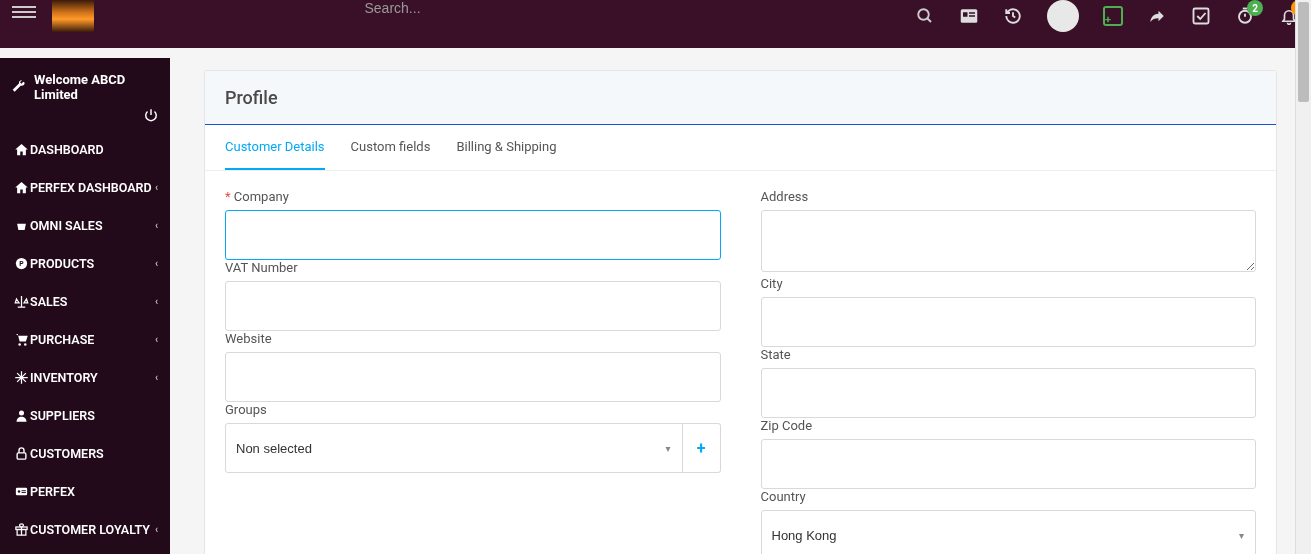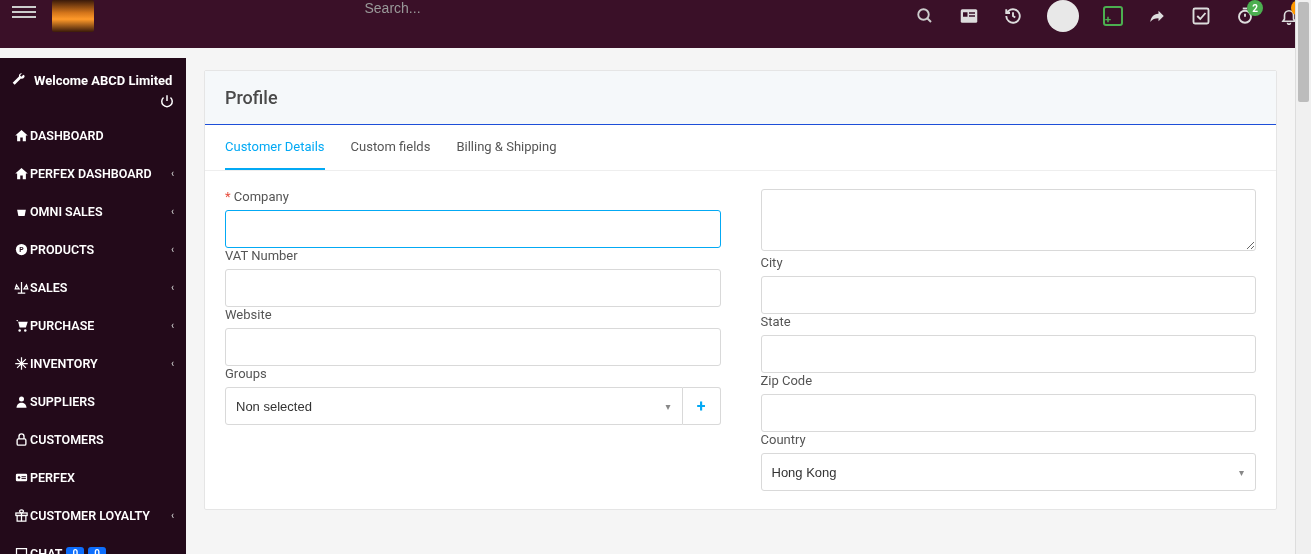--- a/index.html
+++ b/index.html
@@ -15,41 +15,41 @@
   .search-input::placeholder { color: #999; }
   .top-icons { display:flex; align-items:center; gap: 24px; margin-left: 20px; }
   .top-icon { width: 20px; height: 20px; display:flex; align-items:center; justify-content:center; color:#ddd; cursor:pointer; position:relative; }
   .avatar { width: 32px; height: 32px; border-radius: 50%; background: #e8e8e8; }
   .badge { position:absolute; top:-6px; right:-8px; min-width:16px; height:16px; border-radius:8px; font-size:10px; font-weight:bold; color:#fff; display:flex; align-items:center; justify-content:center; padding:0 4px; }
   .badge.green { background:#4caf50; }
   .badge.orange { background:#ff9800; }
   .msg-icon { border:2px solid #4caf50; color:#4caf50; border-radius:3px; width:22px; height:20px; position:relative; }
   .msg-icon::after { content:"+"; font-size:11px; font-weight:bold; }
   
-  .sidebar { position: absolute; top: 58px; left: 0; bottom: 0; width: 186px; background: #230a1a; color: #fff; overflow-y: auto; font-size: 13px; }
+  .sidebar { position: absolute; top: 58px; left: 0; bottom: 0; width: 170px; background: #230a1a; color: #fff; overflow-y: auto; font-size: 13px; }
   .welcome { padding: 14px 10px 6px 10px; display:flex; align-items:center; gap:8px; font-weight: 700; font-size: 13px; }
   .welcome-row { display:flex; justify-content:flex-end; padding:0 12px 8px 0; }
   .menu-item { display:flex; align-items:center; padding: 10px 12px; cursor:pointer; font-weight:600; font-size:12.5px; position:relative; }
   .menu-icon { width: 18px; height:18px; display:flex; align-items:center; justify-content:center; font-size:14px; flex-shrink:0; }
   .chev { position:absolute; right:12px; font-size:10px; color:#ccc; }
   .chat-badge { display:inline-block; background:#0d6efd; color:#fff; font-size:10px; padding:1px 6px; border-radius:3px; margin-left:4px; }
   
   .main { position:absolute; top:58px; left:186px; right:16px; bottom:0; overflow-y:auto; padding: 12px 18px; }
   .panel { background:#fff; border:1px solid #e5e5e5; border-radius:2px; }
   .panel-header { padding: 16px 20px; border-bottom: 1px solid #1d4ed8; background:#f5f8fa; }
   .panel-title { font-size: 18px; color:#4a4a4a; font-weight:500; }
   .tabs { display:flex; gap: 26px; padding: 0 20px; border-bottom:1px solid #eee; }
   .tab { padding: 14px 0; font-size: 13px; color:#555; cursor:pointer; border-bottom: 2px solid transparent; }
   .tab.active { color:#03a9f4; border-bottom-color:#03a9f4; }
   .panel-body { padding: 18px 20px; display:flex; gap: 40px; }
   .col { flex:1; }
   .form-group { }
   .form-label { font-size: 13px; color:#555; margin-bottom:6px; display:block; }
   .req::before { content:"* "; color:#e74c3c; }
-  .form-control { width:100%; height:38px; border:1px solid #d9d9d9; border-radius:3px; padding: 0 10px; font-size:13px; color:#333; background:#fff; }
+  .form-control { width:100%; height:50px; border:1px solid #d9d9d9; border-radius:3px; padding: 0 10px; font-size:13px; color:#333; background:#fff; }
   .form-control.focused { border-color:#03a9f4; }
   textarea.form-control { height: 62px; padding:8px 10px; resize: both; }
   .input-group { display:flex; }
   .input-group .form-control { flex:1; border-top-right-radius:0; border-bottom-right-radius:0; }
   .input-addon { width:38px; border:1px solid #d9d9d9; border-left:none; display:flex; align-items:center; justify-content:center; color:#03a9f4; font-weight:bold; font-size:16px; border-radius:0 3px 3px 0; cursor:pointer; background:#fff; }
   .select-wrap { position:relative; }
   .select-caret { position:absolute; right:12px; top:50%; transform:translateY(-50%); font-size:10px; color:#888; pointer-events:none; }
   
   .vscroll { position:absolute; top:0; right:0; bottom:0; width:16px; background:#f0f0f0; border-left:1px solid #ddd; }
   .vscroll .thumb { position:absolute; top:2px; left:2px; right:2px; height:100px; background:#bcbcbc; border-radius:2px; }
@@ -295,20 +295,21 @@
               <span class="select-caret">▾</span>
             </div>
             <div class="input-addon">+</div>
           </div>
         </div>
 
       </div>
 
       <div class="col">
         <div class="form-group">
+          <label class="form-label">Address</label>
           <textarea class="form-control" style=""></textarea>
         </div>
         <div class="form-group">
           <label class="form-label">City</label>
           <input class="form-control" value="" style="">
         </div>
         <div class="form-group">
           <label class="form-label">State</label>
           <input class="form-control" value="" style="">
         </div>

